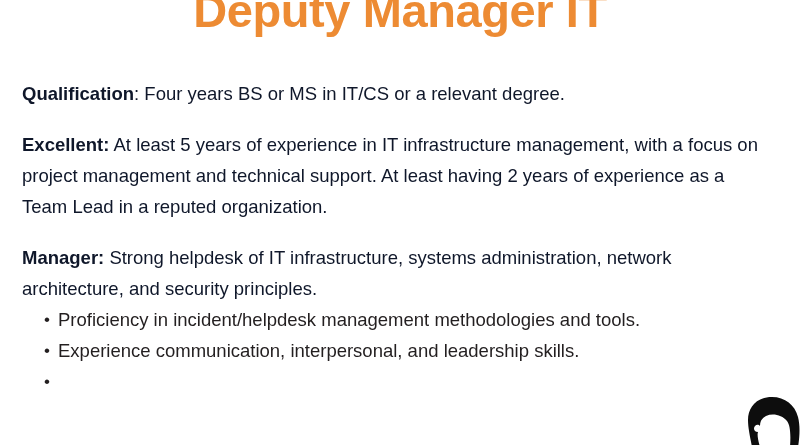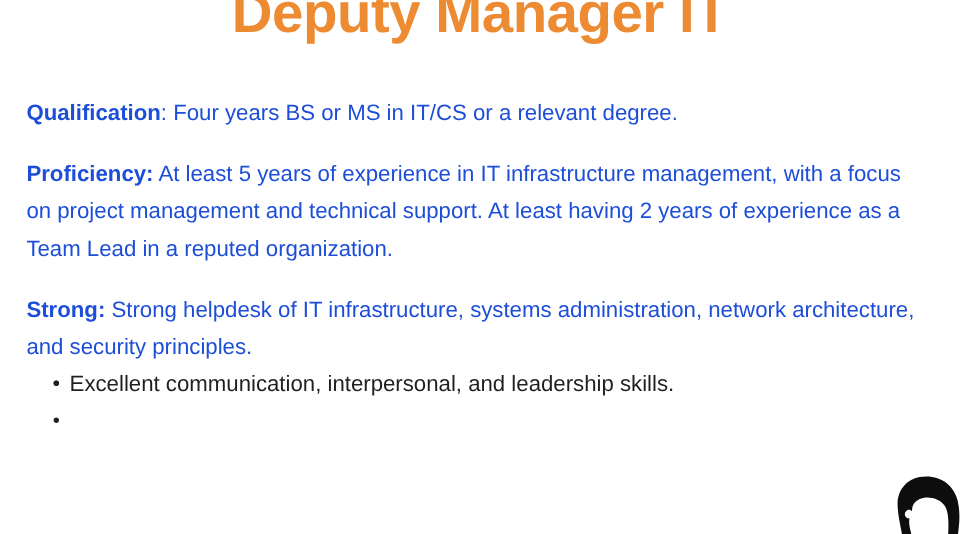--- a/index.html
+++ b/index.html
@@ -37,21 +37,21 @@
   
   .body {
     position: absolute;
     left: 22px;
     top: 78px;
     width: 742px;
   }
   .para {
     font-size: 18.5px;
     line-height: 31px;
-    color: #1d4ed8;
+    color: #0f172a;
     margin: 0;
   }
   .para .lead {
     font-weight: bold;
   }
   .gap-md { height: 20px; }
 
   
   .bullets {
     margin: 0;
@@ -92,33 +92,34 @@
 <div class="slide">
 
   <div class="title">Deputy Manager IT</div>
 
   <div class="body">
 
     <p class="para"><span class="lead">Qualification</span><span>: Four years BS or MS in IT/CS or a relevant degree.</span></p>
 
     <div class="gap-md"></div>
 
-    <p class="para"><span class="lead">Proficiency:</span><span> At least 5 years of experience in IT infrastructure management, with a focus on project management and technical support. At least having 2 years of experience as a Team Lead in a reputed organization.</span></p>
+    <p class="para"><span class="lead">Excellent:</span><span> At least 5 years of experience in IT infrastructure management, with a focus on project management and technical support. At least having 2 years of experience as a Team Lead in a reputed organization.</span></p>
 
     <div class="gap-md"></div>
 
-    <p class="para"><span class="lead">Strong:</span><span> Strong helpdesk of IT infrastructure, systems administration, network architecture, and security principles.</span></p>
+    <p class="para"><span class="lead">Manager:</span><span> Strong helpdesk of IT infrastructure, systems administration, network architecture, and security principles.</span></p>
 
     <ul class="bullets">
       <li class="bullet">
         <span class="dot">•</span>
+        <span>Proficiency in incident/helpdesk management methodologies and tools.</span>
       </li>
       <li class="bullet">
         <span class="dot">•</span>
-        <span>Excellent communication, interpersonal, and leadership skills.</span>
+        <span>Experience communication, interpersonal, and leadership skills.</span>
       </li>
       <li class="bullet">
         <span class="dot">•</span>
       </li>
     </ul>
 
   </div>
 
   <div class="silhouette">
     <svg width="62" height="52" viewBox="0 0 62 52" xmlns="http://www.w3.org/2000/svg">

